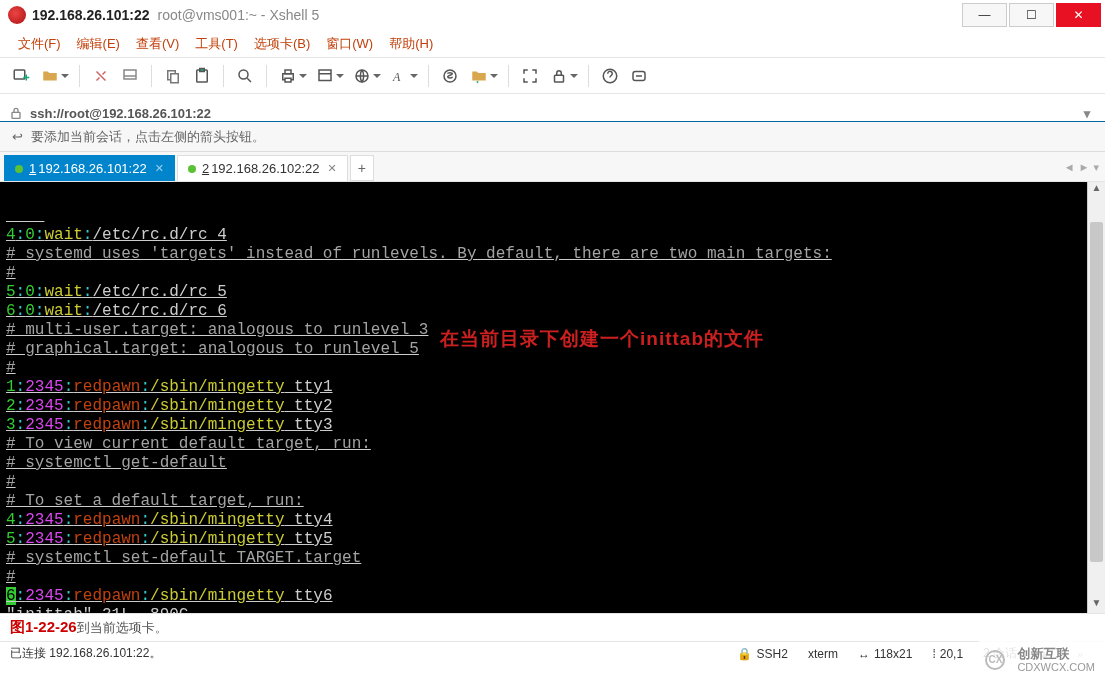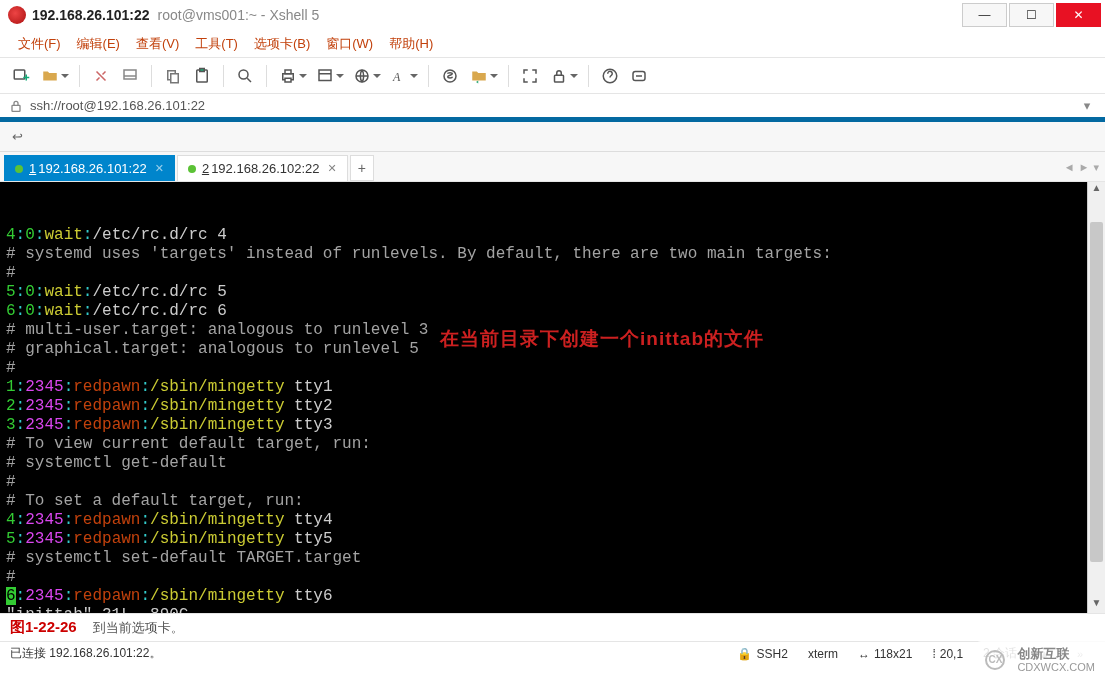--- a/index.html
+++ b/index.html
@@ -20,21 +20,21 @@
 
 
 .toolbar { display: flex; align-items: center; height: 36px; padding: 0 8px; background: #fff; border-bottom: 1px solid #e5e5e5; gap: 3px; }
 .tb-sep { width: 1px; height: 22px; background: #ddd; margin: 0 5px; }
 .tb-btn { width: 26px; height: 26px; display: flex; align-items: center; justify-content: center; cursor: pointer; color: #555; position: relative; }
 .tb-btn svg { width: 18px; height: 18px; }
 .dd::after { content: ''; position: absolute; right: -6px; top: 50%; margin-top: -2px; border: 4px solid transparent; border-top-color: #666; width: 0; height: 0; }
 .dd { margin-right: 8px; }
 
 
-.addr-bar { display: flex; align-items: center; height: 28px; padding: 0 8px; background: #fff; border-bottom: 5px solid #0369a1; }
+.addr-bar { display: flex; align-items: flex-end; height: 28px; padding: 0 8px; background: #fff; border-bottom: 1px solid #0369a1; font-weight: bold; }
 .addr-icon { width: 16px; height: 16px; margin-right: 6px; color: #888; }
 .addr-text { flex: 1; color: #555; font-size: 13px; }
 .addr-arrow { width: 20px; text-align: center; color: #888; cursor: pointer; }
 
 
 .info-bar { display: flex; align-items: center; height: 30px; padding: 0 12px; background: #f7f7f7; border-bottom: 1px solid #ddd; color: #666; }
 .info-bar .info-icon { margin-right: 8px; }
 
 
 .tab-bar { display: flex; align-items: stretch; height: 30px; background: #f7f7f7; border-bottom: 1px solid #e5e5e5; position: relative; padding-left: 4px; }
@@ -42,38 +42,38 @@
 .tab.active { background: #0085cc; color: #fff; border-color: #0085cc; }
 .tab .dot { width: 8px; height: 8px; border-radius: 50%; background: #5bc236; margin-right: 6px; }
 .tab .num { text-decoration: underline; margin-right: 2px; }
 .tab .close { margin-left: 8px; color: inherit; opacity: 0.6; font-size: 11px; }
 .tab-add { width: 24px; display: flex; align-items: center; justify-content: center; border: 1px solid #ddd; background: #fff; margin-top: 3px; cursor: pointer; color: #666; font-size: 14px; }
 .tab-nav { position: absolute; right: 6px; top: 0; height: 30px; display: flex; align-items: center; gap: 4px; color: #aaa; }
 .tab-nav span { cursor: pointer; font-size: 11px; }
 
 
 .terminal-wrap { position: relative; height: 431px; display: flex; }
-.terminal { flex: 1; background: #000; color: #ccc; font-family: "Consolas", "Courier New", monospace; font-size: 16px; line-height: 19px; padding: 6px 2px 22px 6px; overflow: hidden; white-space: pre; position: relative; }
+.terminal { flex: 1; background: #000; color: #ccc; font-family: "Consolas", "Courier New", monospace; font-size: 16px; line-height: 19px; padding: 6px 2px 22px 6px; overflow: hidden; white-space: pre; position: relative; text-decoration: underline; }
 .terminal .c-green { color: #33cc33; }
 .terminal .c-green-b { color: #d946ef; }
 .terminal .c-yellow { color: #cccc33; }
 .terminal .c-teal { color: #33cccc; }
 .terminal .c-blue-cmt { color: #a3a3a3; }
 .terminal .c-plain { color: #cccccc; }
 .terminal .c-red { color: #c2410c; }
 .terminal .c-bg-green { background: #33cc33; color: #000; }
 .vscroll { width: 18px; background: #f0f0f0; border-left: 1px solid #ccc; position: relative; }
 .vscroll .thumb { position: absolute; left: 2px; right: 2px; top: 40px; height: 340px; background: #c8c8c8; border-radius: 2px; }
 .vscroll .arrow { position: absolute; left: 0; right: 0; height: 16px; text-align: center; font-size: 10px; color: #666; }
 .vscroll .arrow.up { top: 0; }
 .vscroll .arrow.down { bottom: 0; }
 .overlay-text { position: absolute; left: 440px; top: 147px; color: #cc2020; font-weight: bold; font-size: 19px; font-family: "Microsoft YaHei", sans-serif; letter-spacing: 1px; }
 
 
-.hint-bar { height: 28px; display: flex; align-items: center; padding: 0 10px; background: #fff; border-top: 1px solid #e5e5e5; font-size: 13px; gap: 16px; }
+.hint-bar { height: 28px; display: flex; align-items: center; padding: 0 10px; background: #fff; border-top: 1px solid #e5e5e5; font-size: 13px; }
 .hint-bar .fig-label { color: #cc0000; font-weight: bold; margin-right: 0; font-size: 15px; }
 .hint-bar .hint-text { color: #555; }
 
 
 .status-bar { height: 24px; display: flex; align-items: center; padding: 0 10px; background: #fff; border-top: 1px solid #e5e5e5; font-size: 12px; color: #333; }
 .status-bar .spacer { flex: 1; }
 .status-bar .seg { margin: 0 10px; display: flex; align-items: center; gap: 4px; }
 .status-bar .arrows span { color: #888; cursor: pointer; padding: 0 2px; font-size: 11px; }
 
 
@@ -218,20 +218,21 @@
   <svg class="addr-icon" viewBox="0 0 24 24" fill="none" stroke="#888" stroke-width="2">
       <rect x="6" y="11" width="12" height="9" rx="1"></rect>
       <path d="M9 11V8a3 3 0 016 0v3"></path>
     </svg>
   <div class="addr-text">ssh://root@192.168.26.101:22</div>
   <div class="addr-arrow">▾</div>
 </div>
 
 <div class="info-bar">
   <span class="info-icon">↩</span>
+  <span>要添加当前会话，点击左侧的箭头按钮。</span>
 </div>
 
 <div class="tab-bar">
   <div id="tabs-mount" style="display: contents;"><div class="tab active">
         <span class="dot"></span>
         <span class="num">1</span> 
         <span>192.168.26.101:22</span>
         <span class="close">✕</span>
       </div><div class="tab">
         <span class="dot"></span>

